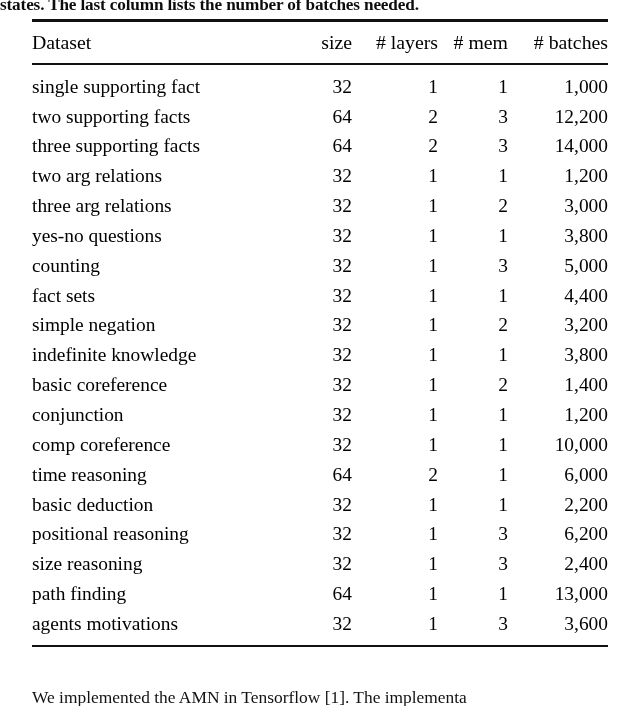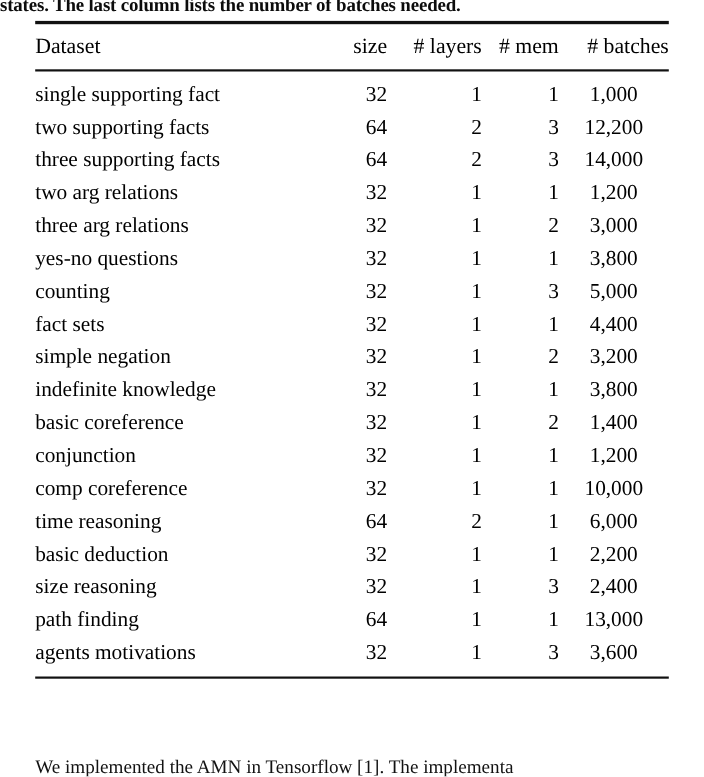--- a/index.html
+++ b/index.html
@@ -100,21 +100,21 @@
   td.d-name {
     text-align: left;
     padding-left: 16px;
   }
   td.d-num {
     text-align: right;
   }
   td.d-size    { padding-right: 2px; }
   td.d-layers  { padding-right: 2px; }
   td.d-mem     { padding-right: 4px; }
-  td.d-batches { padding-right: 13px; text-align: center; }
+  td.d-batches { padding-right: 13px; }
 
   .gap-above-body { height: 7px; }
   .gap-below-body { height: 6px; }
 
   
   #body-paragraph {
     position: absolute;
     left: 32px;
     top: 686px;
     width: 620px;
@@ -266,20 +266,27 @@
           <td class="d-num d-batches">6,000</td>
         </tr>
         <tr>
           <td class="d-name">basic deduction</td>
           <td class="d-num d-size">32</td>
           <td class="d-num d-layers">1</td>
           <td class="d-num d-mem">1</td>
           <td class="d-num d-batches">2,200</td>
         </tr>
         <tr>
+          <td class="d-name">positional reasoning</td>
+          <td class="d-num d-size">32</td>
+          <td class="d-num d-layers">1</td>
+          <td class="d-num d-mem">3</td>
+          <td class="d-num d-batches">6,200</td>
+        </tr>
+        <tr>
           <td class="d-name">size reasoning</td>
           <td class="d-num d-size">32</td>
           <td class="d-num d-layers">1</td>
           <td class="d-num d-mem">3</td>
           <td class="d-num d-batches">2,400</td>
         </tr>
         <tr>
           <td class="d-name">path finding</td>
           <td class="d-num d-size">64</td>
           <td class="d-num d-layers">1</td>

